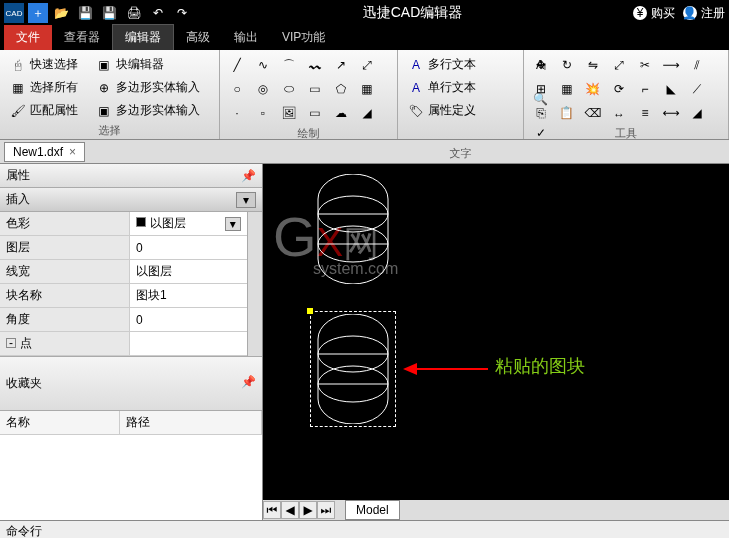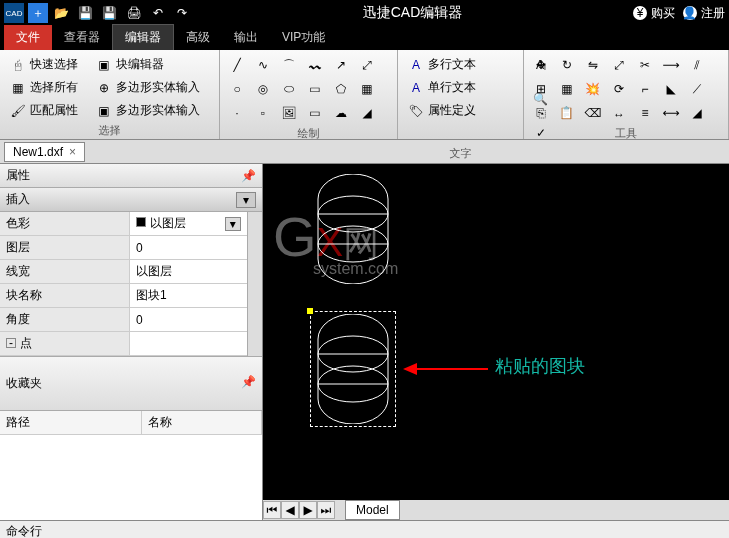--- a/index.html
+++ b/index.html
@@ -64,21 +64,21 @@
 .model-tab { padding: 2px 10px; background: #fff; border: 1px solid #888; margin-left: 10px; cursor: pointer; }
 
 
 .cmdline { height: 18px; background: #eee; border-top: 1px solid #888; padding: 2px 6px; }
 
 
 .shape1 { position: absolute; left: 50px; top: 10px; }
 .shape2 { position: absolute; left: 50px; top: 150px; }
 .selbox { position: absolute; border: 1px dashed #fff; }
 .handle { position: absolute; width: 6px; height: 6px; background: #ffff00; }
-.arrow-annot { position: absolute; color: #14b8a6; font-size: 18px; }
+.arrow-annot { position: absolute; color: #84cc16; font-size: 18px; }
 .watermark { position: absolute; color: #888; font-size: 20px; font-family: Arial; opacity: 0.7; }
 
 svg { display: block; }
 </style>
 </head>
 <body>
 
 <div class="titlebar">
   <div class="qat">
     <span class="qat-btn" style="background:#0a4d8c;font-size:8px;color:#fff;">CAD</span>
@@ -287,22 +287,22 @@
         </div>
       </div>
       <div class="scrollbar-v"></div>
     </div>
 
     <div class="fav-header">
       <span>收藏夹</span>
       <span class="pin">📌</span>
     </div>
     <div class="fav-cols">
+      <div class="fav-col" style="width:120px;">名称</div>
       <div class="fav-col" style="flex:1;">路径</div>
-      <div class="fav-col" style="width:120px;">名称</div>
     </div>
     <div class="fav-body"></div>
   </div>
 
   <div class="canvas-wrap">
     <div class="canvas">
 
       <div class="watermark" style="left:10px;top:40px;font-size:56px;">G<span style="color:#b00;font-size:40px;">X</span><span style="font-size:36px;">网</span></div>
       <div class="watermark" style="left:50px;top:96px;font-size:16px;">system.com</div>
 

